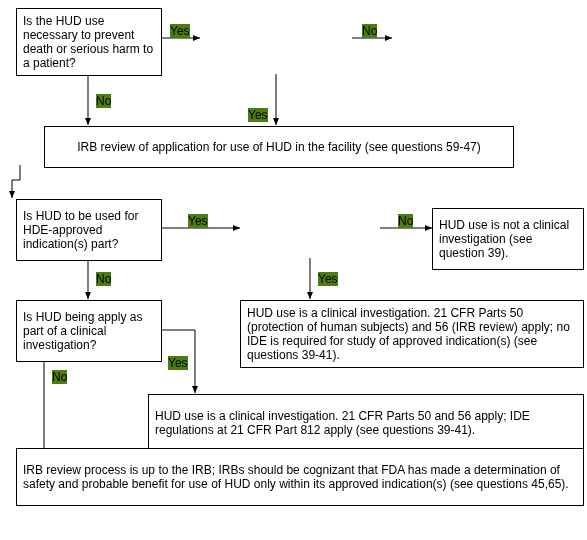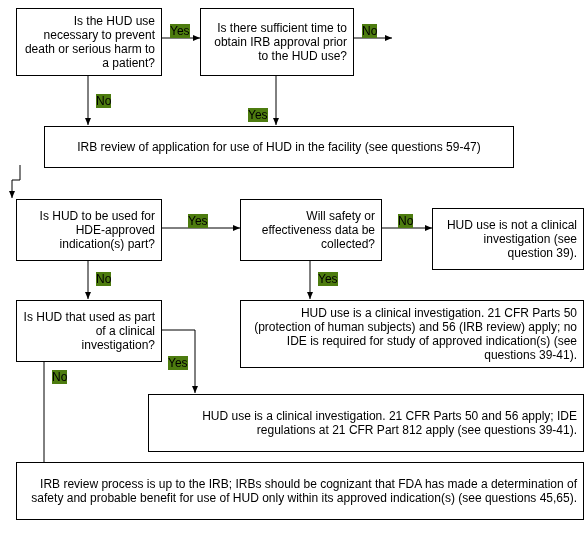--- a/index.html
+++ b/index.html
@@ -1,17 +1,17 @@
 <!DOCTYPE html>
 <html><head>
 <meta charset="utf-8">
 <style>
 body{margin:0;padding:0;font-family:Arial,sans-serif;font-size:12px;background:#fff}
 .canvas{position:relative;width:587px;height:540px}
-.box{position:absolute;border:1px solid #000;background:#fff;padding:4px 6px;text-align:right;display:flex;align-items:center;justify-content:center}
+.box{position:absolute;border:1px solid #000;background:#fff;padding:4px 6px;text-align:left;display:flex;align-items:center;justify-content:center}
 .lbl{position:absolute;font-size:12px;background:#4d7c0f}
 svg{position:absolute;top:0;left:0}
 </style>
 </head>
 <body>
 
 <div class="canvas">
 <svg width="587" height="540">
 <defs>
         <marker id="ah" markerWidth="8" markerHeight="8" refX="7" refY="3" orient="auto">
@@ -27,45 +27,39 @@
 <line x1="380" y1="228" x2="432" y2="228" stroke="#000" marker-end="url(#ah)"></line>
 <line x1="310" y1="258" x2="310" y2="299" stroke="#000" marker-end="url(#ah)"></line>
 <line x1="88" y1="258" x2="88" y2="299" stroke="#000" marker-end="url(#ah)"></line>
 <path d="M160 330 L195 330 L195 393" fill="none" stroke="#000" marker-end="url(#ah)"></path>
 <line x1="44" y1="358" x2="44" y2="472" stroke="#000" marker-end="url(#ah)"></line>
 </svg>
 
 <div class="box" style="left:16px;top:8px;width:132px;height:58px">
       <span>Is the HUD use necessary to prevent death or serious harm to a patient?</span>
     </div>
-<div class="box" style="left:200px;top:8px;width:140px;height:58px">
-      <span>Is there sufficient time to obtain IRB approval prior to the HUD use?</span>
-    </div>
 <div class="box" style="left:44px;top:126px;width:456px;height:32px">
       <span>IRB review of application for use of HUD in the facility (see questions 59-47)</span>
     </div>
 <div class="box" style="left:16px;top:199px;width:132px;height:52px">
       <span>Is HUD to be used for HDE-approved indication(s) part?</span>
     </div>
-<div class="box" style="left:240px;top:199px;width:128px;height:52px">
-      <span>Will safety or effectiveness data be collected?</span>
-    </div>
 <div class="box" style="left:432px;top:208px;width:138px;height:52px">
       <span>HUD use is not a clinical investigation (see question 39).</span>
     </div>
 <div class="box" style="left:16px;top:300px;width:132px;height:52px">
-      <span>Is HUD that used as part of a clinical investigation?</span>
+      <span>Is HUD being apply as part of a clinical investigation?</span>
     </div>
 <div class="box" style="left:240px;top:300px;width:330px;height:58px">
       <span>HUD use is a clinical investigation. 21 CFR Parts 50 (protection of human subjects) and 56 (IRB review) apply; no IDE is required for study of approved indication(s) (see questions 39-41).</span>
     </div>
 <div class="box" style="left:148px;top:394px;width:422px;height:48px">
       <span>HUD use is a clinical investigation. 21 CFR Parts 50 and 56 apply; IDE regulations at 21 CFR Part 812 apply (see questions 39-41).</span>
     </div>
-<div class="box" style="left:16px;top:462px;width:554px;height:48px">
+<div class="box" style="left:16px;top:448px;width:554px;height:48px">
       <span>IRB review process is up to the IRB; IRBs should be cognizant that FDA has made a determination of safety and probable benefit for use of HUD only within its approved indication(s) (see questions 45,65).</span>
     </div>
 
 <div class="lbl" style="left:170px;top:24px">Yes</div>
 <div class="lbl" style="left:362px;top:24px">No</div>
 <div class="lbl" style="left:96px;top:94px">No</div>
 <div class="lbl" style="left:248px;top:108px">Yes</div>
 <div class="lbl" style="left:188px;top:214px">Yes</div>
 <div class="lbl" style="left:398px;top:214px">No</div>
 <div class="lbl" style="left:96px;top:272px">No</div>

